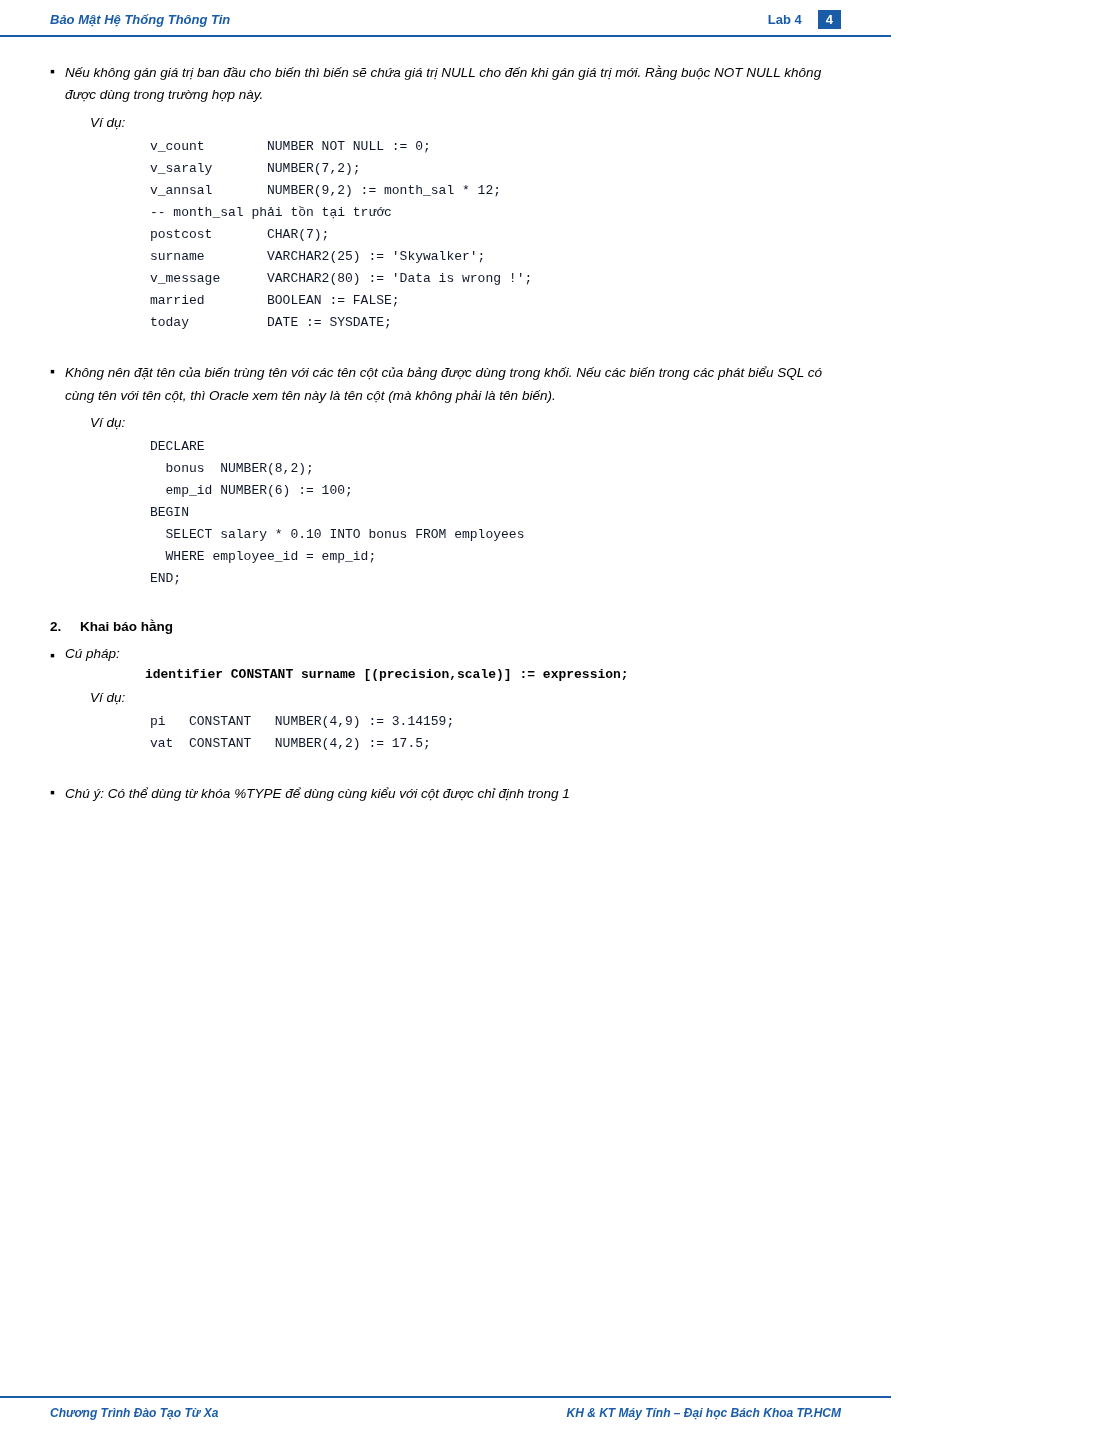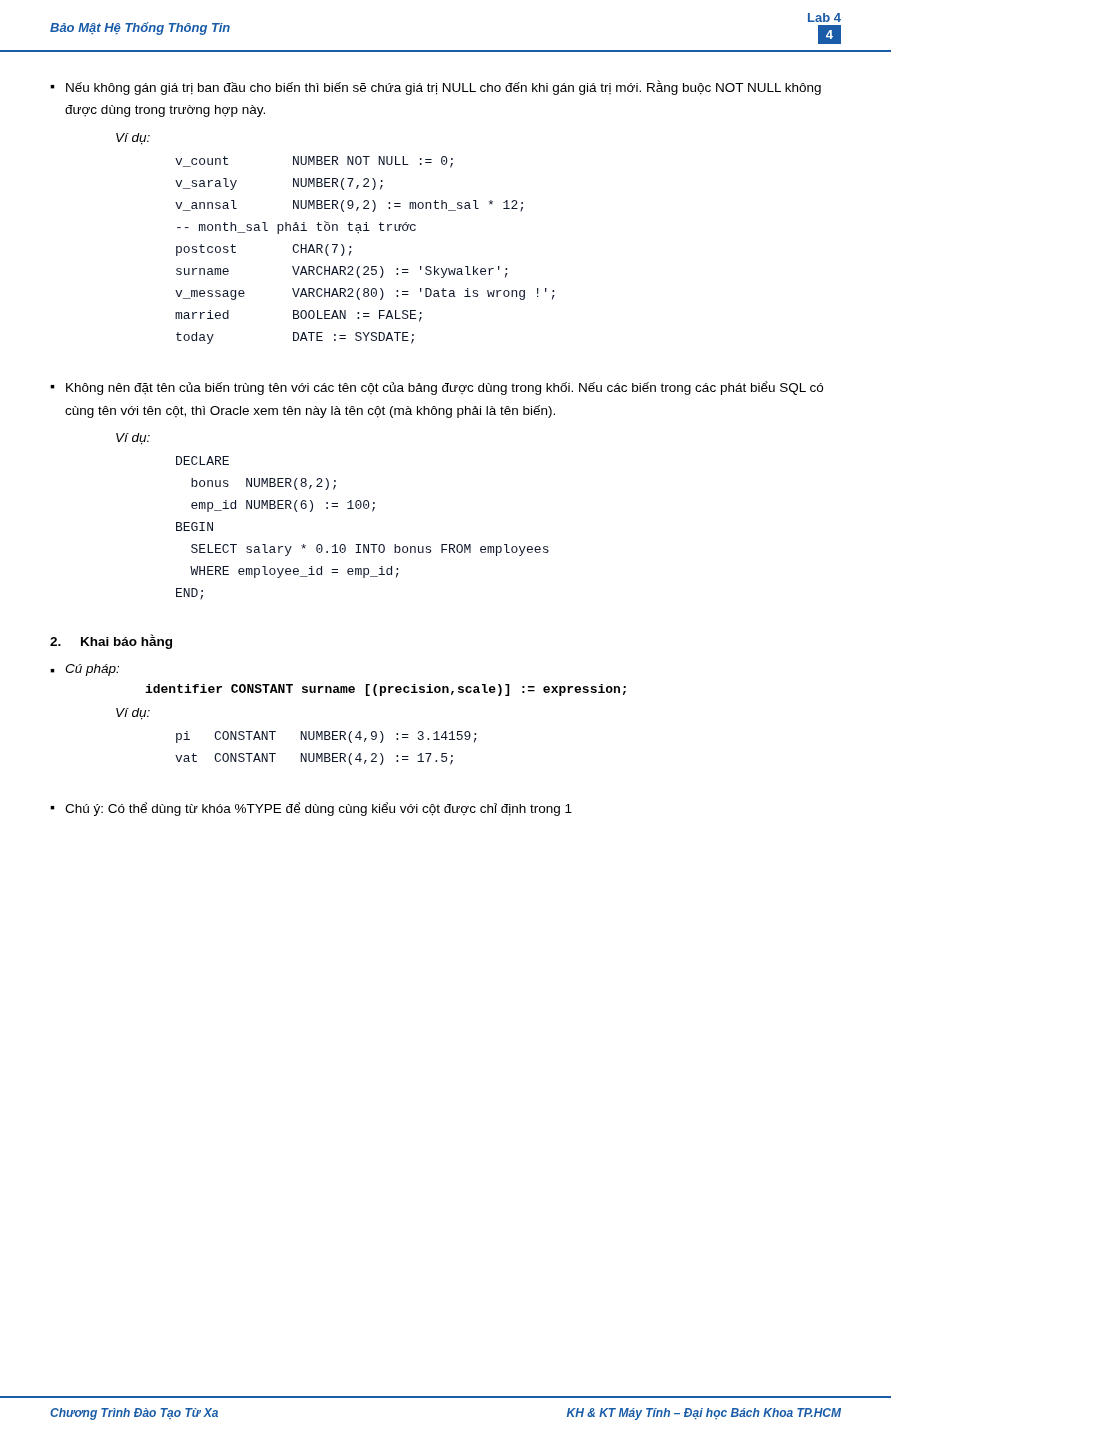--- a/index.html
+++ b/index.html
@@ -33,26 +33,25 @@
 
     .header-left {
       color: #1a5ca8;
       font-size: 13px;
       font-weight: bold;
       font-style: italic;
     }
 
     .header-right {
       display: flex;
-      align-items: flex-end;
-      gap: 0;
+      align-items: center;
+      gap: 16px;
       font-size: 13px;
       font-weight: bold;
       color: #1a5ca8;
-      flex-direction: column;
     }
 
     .page-num-box {
       background: #1a5ca8;
       color: #fff;
       padding: 2px 8px;
       font-size: 13px;
       font-weight: bold;
     }
 
@@ -97,20 +96,21 @@
       margin-top: 1px;
       font-size: 14px;
       flex-shrink: 0;
       color: #000;
     }
 
     .bullet-text {
       font-size: 13.5px;
       line-height: 1.65;
       text-align: justify;
+      font-style: italic;
     }
 
     .italic-label {
       font-style: italic;
       font-size: 13.5px;
       margin: 8px 0 4px 0;
     }
 
     
     .code-block {
@@ -143,21 +143,21 @@
 
     
     .syntax-line {
       font-family: 'Courier New', Courier, monospace;
       font-size: 13px;
       font-weight: bold;
       margin: 6px 0 6px 80px;
     }
 
     .vi-du-indent {
-      margin-left: 50px;
+      margin-left: 25px;
     }
 
     .bullet-content-block {
       flex: 1;
     }
   </style>
 </head>
 <body>
 
 <div class="page">

